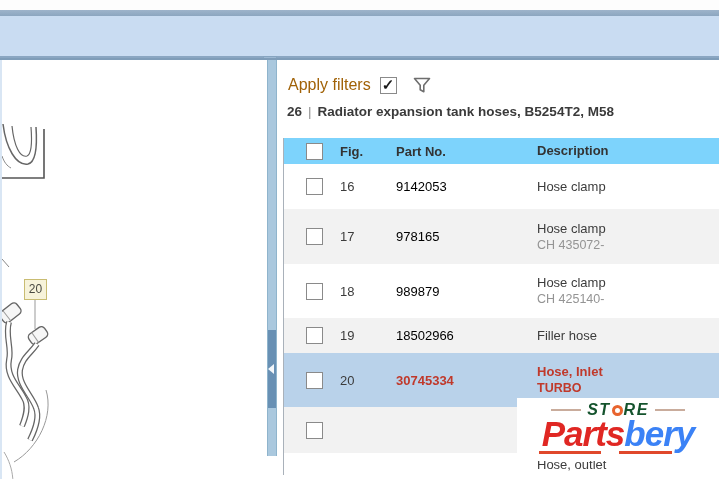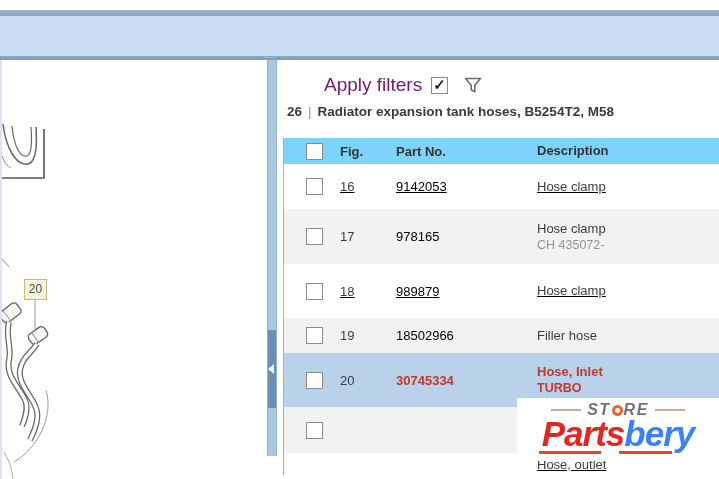--- a/index.html
+++ b/index.html
@@ -30,54 +30,54 @@
   .right-panel { position:absolute; left:283px; top:2px; width:436px; height:419px; background:#fff; }
 
   
   .diagram-svg { position:absolute; left:0; top:0; }
   .callout     { position:absolute; left:22px; top:219px; width:23px; height:21px;
                  background:#f7f3da; border:1px solid #c9bc72; color:#4a4a42;
                  font-size:12px; text-align:center; line-height:19px; }
 
   
   .filters-row { position:absolute; left:5px; top:14px; height:22px; display:flex; align-items:center; }
-  .filters-label { font-size:19px; color:#701a75; margin-right:9px;margin-left:36px; }
+  .filters-label { font-size:16px; color:#a16207; margin-right:9px; }
   .checkbox    { width:17px; height:17px; background:#fff; border:1px solid #8a8a8a;
                  display:inline-block; position:relative; }
   .checkbox.checked::after { content:""; }
   .check-glyph { position:absolute; left:1px; top:-2px; font-size:15px; font-weight:bold; color:#1a1a1a; }
   .funnel      { margin-left:16px; display:inline-flex; }
   .section-title { position:absolute; left:4px; top:44px; font-size:13.5px; font-weight:bold;
                  color:#3a3a3a; white-space:nowrap; }
   .sep         { color:#8d8d8d; font-weight:normal; padding:0 6px; }
 
   
   .table       { position:absolute; left:0; top:78px; width:436px; border-left:1px solid #a9b1ba; }
   .trow        { display:grid; grid-template-columns:22px 34px 56px 141px 1fr; align-items:center; }
   .thead       { height:26px; background:#7dd3fc; font-weight:bold; color:#333; font-size:13px; }
   .cell-cb     { grid-column:2; }
   .cell-fig    { grid-column:3; font-size:13px; color:#3c3c3c; }
   .cell-part   { grid-column:4; font-size:13px; color:#000000; }
   .cell-desc   { grid-column:5; font-size:13px; color:#3c3c3c; line-height:16px; }
   .thead .cell-fig, .thead .cell-part, .thead .cell-desc { color:#333; }
   .desc2       { display:block; font-size:12.5px; color:#949494; }
-  .row-white   { background:#fff;text-decoration:underline; }
+  .row-white   { background:#fff; }
   .row-alt     { background:#f2f2f2; }
   .row-selected{ background:#b9d2ea; }
   .red         { color:#c0392b !important; font-weight:bold; }
   .rh45{height:45px} .rh55{height:55px} .rh54{height:54px} .rh35{height:35px}
   .rh46{height:46px} .rh22{height:22px; overflow:hidden; align-items:start; }
   .rh22 .cell-desc { padding-top:4px; }
 
   
   .watermark   { position:absolute; left:517px; top:398px; width:202px; height:63px;
                  background:#fff; z-index:10; overflow:hidden; }
   .store-row   { display:flex; align-items:center; justify-content:center; margin-top:3px; }
   .store-dash  { width:30px; height:2px; background:#c9ac9c; margin:0 6px; }
-  .store-text  { font-size:16px; font-weight:bold; font-style:italic; color:#737373;
+  .store-text  { font-size:16px; font-weight:bold; font-style:italic; color:#14532d;
                  letter-spacing:1.5px; display:inline-flex; align-items:center; }
   .o-ring      { width:11px; height:11px; border:3px solid #e8642e; border-radius:50%;
                  display:inline-block; margin:0 1px; }
   .brand-row   { text-align:center; font-size:35px; font-weight:bold; font-style:italic;
                  letter-spacing:-1px; line-height:34px; margin-top:-2px; }
   .brand-red   { color:#e02723; }
   .brand-black { color:#3b82f6; }
   .brand-underlines { position:relative; height:4px; }
   .u-dash      { position:absolute; top:0; height:3px; background:#e0482b; }
   .u-dash.l    { left:22px; width:62px; }
@@ -178,20 +178,21 @@
             <span class="desc2">CH 435072-</span>
           </span>
         </div>
 
         <div class="trow row-white rh54">
           <span class="checkbox cell-cb"></span>
           <span class="cell-fig">18</span>
           <span class="cell-part">989879</span>
           <span class="cell-desc">
             <span>Hose clamp</span>
+            <span class="desc2">CH 425140-</span>
           </span>
         </div>
 
         <div class="trow row-alt rh35">
           <span class="checkbox cell-cb"></span>
           <span class="cell-fig">19</span>
           <span class="cell-part">18502966</span>
           <span class="cell-desc">Filler hose</span>
         </div>
 

